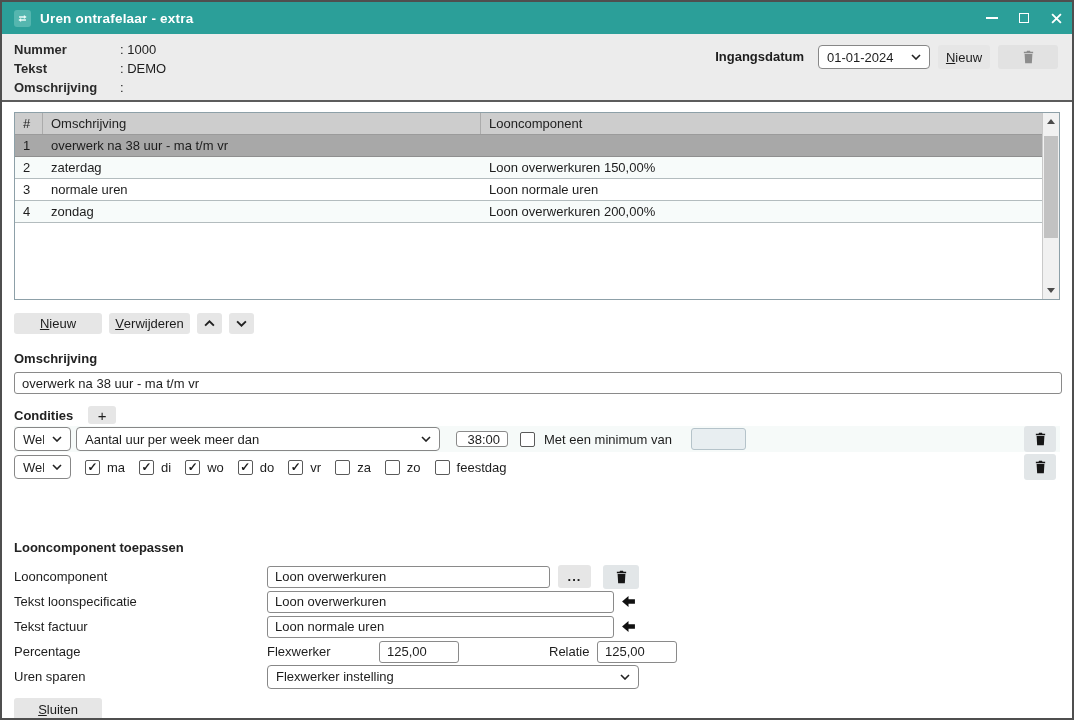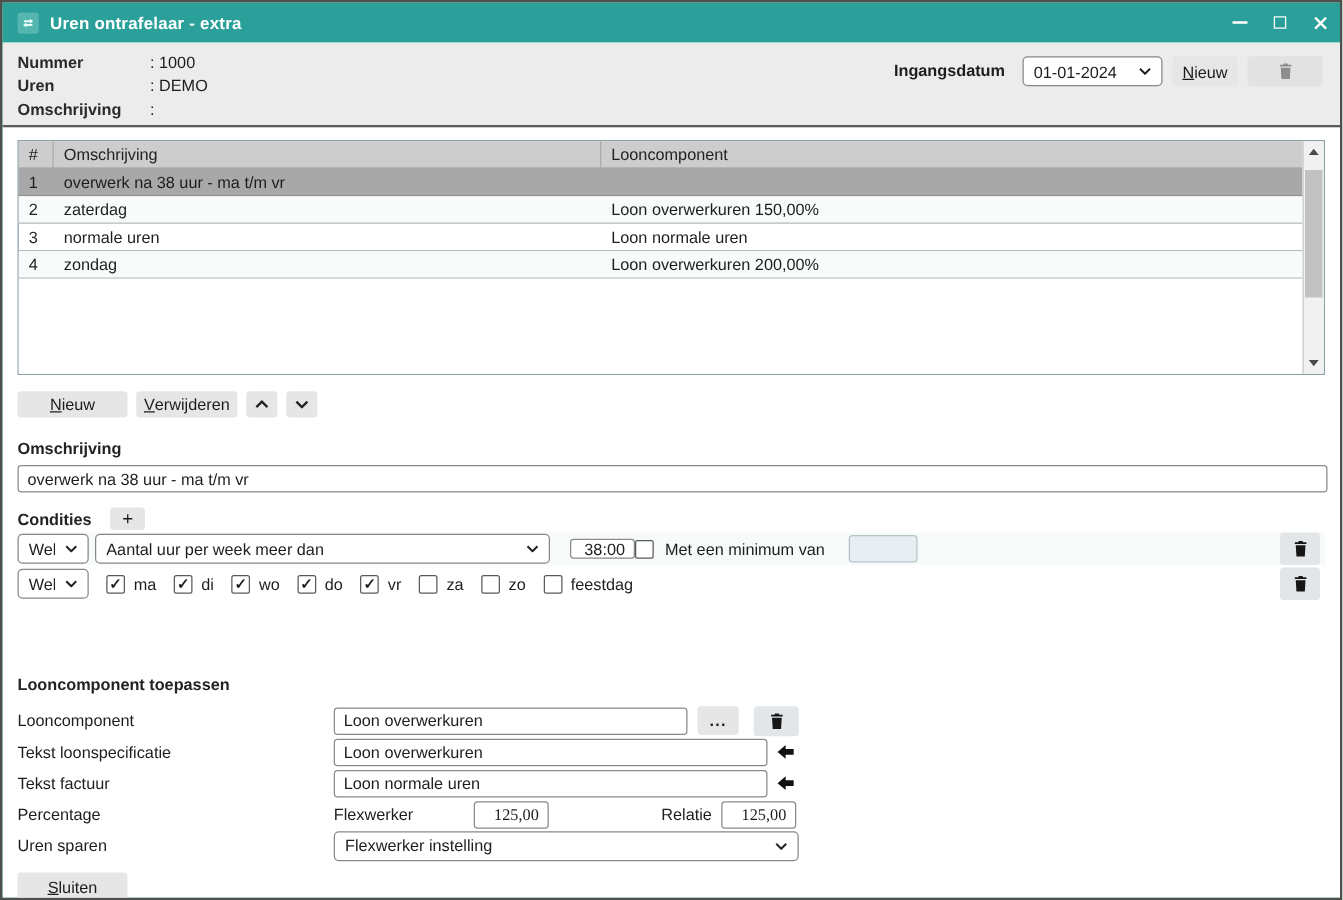--- a/index.html
+++ b/index.html
@@ -75,36 +75,36 @@
   .cond-row-1 { background:#f6faf9; }
   .wel-select { width:57px; flex:0 0 57px; }
   .type-select { width:364px; flex:0 0 364px; margin-left:5px; }
   .hours-input { width:52px; margin-left:16px; text-align:right; height:16px; }
   .cond-spacer { flex:1; }
   .btn-trash-dark { width:32px; height:26px; background:#e2e6e8; color:#161616; }
 
   .cb { width:15px; height:15px; border:1px solid #5a5a5a; border-radius:2px; background:#fff; display:inline-flex; align-items:center; justify-content:center; font-size:12px; color:#1a1a1a; }
   .cb.checked::after { content:"✓"; font-weight:bold; line-height:1; }
   .cb-item { display:inline-flex; align-items:center; gap:7px; margin-left:14px; }
-  .min-group { display:inline-flex; align-items:center; gap:9px; margin-left:0; }
+  .min-group { display:inline-flex; align-items:center; gap:9px; margin-left:12px; }
   .min-input { width:55px; height:22px; background:#e8eef1; border:1px solid #b5c3ca; border-radius:3px; margin-left:10px; }
 
   
   .lc-title { margin-top:60px; font-weight:bold; color:#222; }
   .form-row { display:flex; align-items:center; height:25px; }
   .form-row:first-of-type { margin-top:0; }
   .form-label { width:253px; flex:0 0 253px; color:#1d1d1d; }
   .lc-rows { margin-top:9px; }
   .in-loon { width:283px; height:22px; }
   .btn-dots { width:33px; height:23px; margin-left:8px; font-weight:bold; letter-spacing:1px; }
   .btn-trash-form { width:36px; height:24px; margin-left:12px; background:#e2e6e8; color:#161616; }
   .in-tekst { width:347px; height:22px; }
   .arrow-btn { margin-left:7px; display:inline-flex; align-items:center; }
   .pct-sub { width:112px; }
-  .pct-input { width:60px; height:22px; text-align:right;font-family:Liberation Serif, serif; }
+  .pct-input { width:80px; height:22px; text-align:left; }
   .pct-rel-label { margin-left:90px; width:48px; }
   .uren-select { width:372px; }
 
   .btn-sluiten { width:88px; height:22px; margin-top:9px; }
 </style>
 </head>
 <body>
 
 <div class="window">
 
@@ -129,21 +129,21 @@
     </span>
   </div>
 
   <div class="header">
     <div class="hfields">
       <div class="hfield-row">
         <span class="hfield-label">Nummer</span>
         <span class="hfield-value">: 1000</span>
       </div>
       <div class="hfield-row">
-        <span class="hfield-label">Uren</span>
+        <span class="hfield-label">Tekst</span>
         <span class="hfield-value">: DEMO</span>
       </div>
       <div class="hfield-row">
         <span class="hfield-label">Omschrijving</span>
         <span class="hfield-value">:</span>
       </div>
     </div>
     <div class="hright">
       <span class="hright-label">Ingangsdatum</span>
       <span class="fakeselect" style="width:112px">

